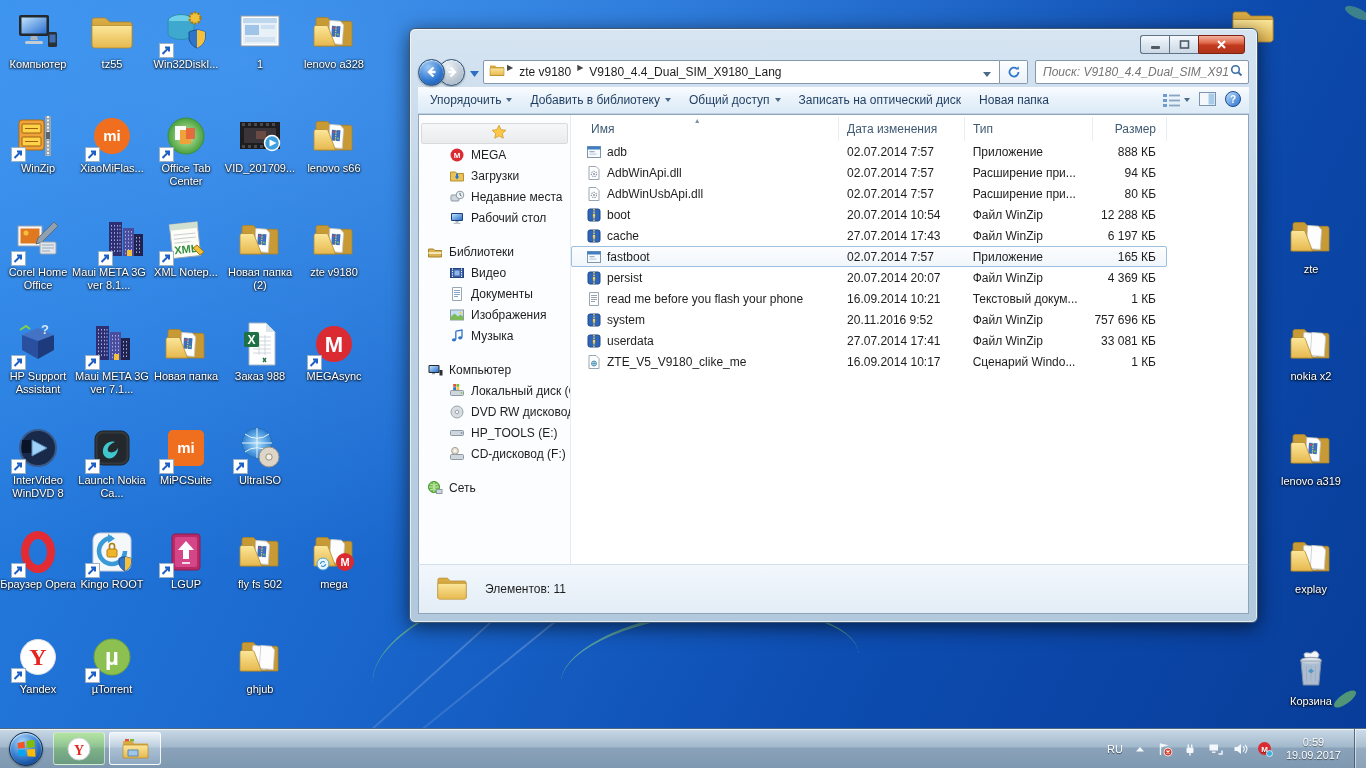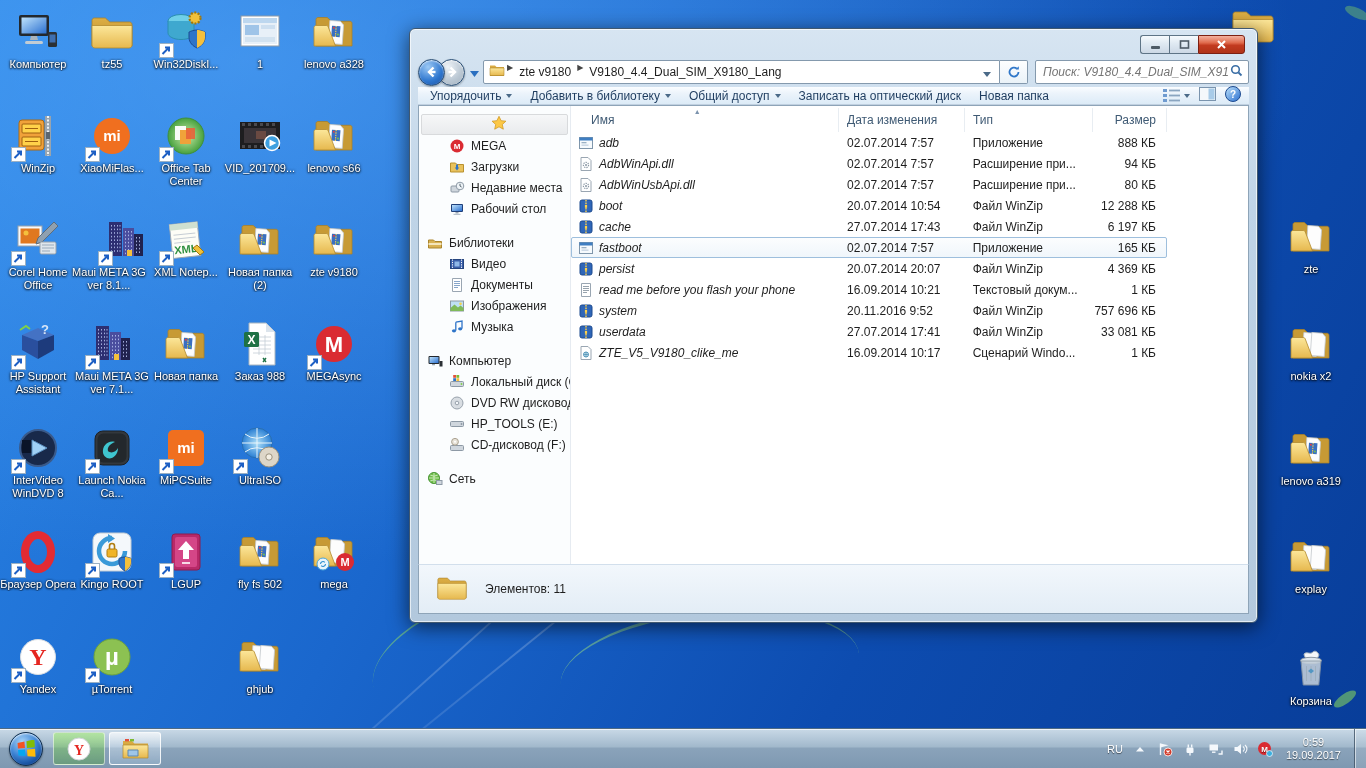--- a/index.html
+++ b/index.html
@@ -41,21 +41,21 @@
   .navdrop{padding:0 4px 0 5px;}
   .addrwrap{flex:1;display:flex;min-width:0;}
   .addrbox{flex:1;height:24px;background:#fff;border:1px solid #8499ad;border-radius:2px 0 0 2px;display:flex;align-items:center;padding:0 3px 0 5px;min-width:0;}
   .crumb{display:flex;align-items:center;font-size:12px;color:#1e1e1e;white-space:nowrap;padding:2px 4px;}
   .crumbsep{font-size:8px;color:#444;padding:0 2px;}
   .addrdrop{margin-left:auto;padding:0 5px;}
   .refreshbtn{width:28px;height:24px;border:1px solid #8499ad;border-left:0;border-radius:0 2px 2px 0;
     background:linear-gradient(#fdfeff,#eaf2f8);display:flex;align-items:center;justify-content:center;}
   .searchbox{width:214px;height:24px;margin-left:7px;background:#fff;border:1px solid #8499ad;border-radius:2px;display:flex;align-items:center;padding:0 5px;}
   .searchbox input{flex:1;border:0;outline:0;background:transparent;font-style:italic;font-size:12px;color:#707070;font-family:inherit;min-width:0;}
-  .toolbar{height:18px;display:flex;align-items:center;flex:none;font-size:12px;color:#1e3c5f;
+  .toolbar{height:27px;display:flex;align-items:center;flex:none;font-size:12px;color:#1e3c5f;
     background:linear-gradient(#fafdff,#ebf3fb 40%,#dcebf7);border-bottom:1px solid #c0d0e0;padding:0 3px;}
   .titem{padding:4px 9px;display:flex;align-items:center;gap:5px;white-space:nowrap;}
   .tdrop{width:0;height:0;border-left:3.5px solid transparent;border-right:3.5px solid transparent;border-top:4px solid #4b6a88;}
   .tright{margin-left:auto;display:flex;align-items:center;gap:9px;padding-right:5px;}
   .body{flex:1;display:flex;background:#fff;border:1px solid #8ea4b8;border-bottom:0;min-height:0;}
   .nav{width:152px;flex:none;background:#fbfdfe;border-right:1px solid #e6ebf1;padding-top:8px;overflow:hidden;}
   .navsec{margin-top:13px;}
   .navsec:first-child{margin-top:0;}
   .navrow{height:21px;display:flex;align-items:center;gap:6px;padding-left:8px;font-size:12px;color:#1e1e1e;white-space:nowrap;overflow:hidden;}
   .navrow.child{padding-left:30px;}
@@ -63,21 +63,21 @@
   .navrow svg{flex:none;}
   .files{flex:1;position:relative;overflow:hidden;padding-top:2px;}
   .fhead{display:flex;height:24px;align-items:center;color:#3f5a74;font-size:12px;}
   .fh{position:relative;height:100%;display:flex;align-items:center;padding-left:8px;border-right:1px solid #e8edf2;}
   .fh.c0{padding-left:20px;}
   .fh.c3{justify-content:flex-end;padding-right:10px;}
   .sortmark{position:absolute;top:0px;left:46%;font-size:7px;color:#7b93ad;line-height:7px;}
   .frow{display:flex;height:21px;align-items:center;font-size:12px;color:#1e1e1e;width:596px;border:1px solid transparent;border-radius:2px;}
   .frow.sel{border-color:#9ebfdd;background:linear-gradient(#fcfdfe,#f0f6fb);}
   .fc{display:flex;align-items:center;padding-left:8px;overflow:hidden;white-space:nowrap;height:100%;}
-  .fc.c0{width:268px;gap:5px;padding-left:6px;font-style:italic;}
+  .fc.c0{width:268px;gap:5px;padding-left:14px;}
   .fc.c1{width:126px;}
   .fc.c2{width:128px;}
   .fc.c3{width:74px;justify-content:flex-end;padding-right:10px;}
   .statusbar{height:50px;flex:none;display:flex;align-items:center;gap:16px;padding-left:16px;font-size:12px;color:#1e1e1e;
     background:linear-gradient(#f2f7fc,#e3edf6);border:1px solid #8ea4b8;border-top:1px solid #d2dfec;}
 
   
   .taskbar{position:absolute;left:0;bottom:0;width:1366px;height:40px;z-index:50;display:flex;align-items:center;
     background:linear-gradient(#c9d9e7,#a2b9cc 45%,#8aa3ba 50%,#7e98b1);
     border-top:1px solid #4e6a84;box-shadow:inset 0 1px 0 rgba(255,255,255,.7);}

